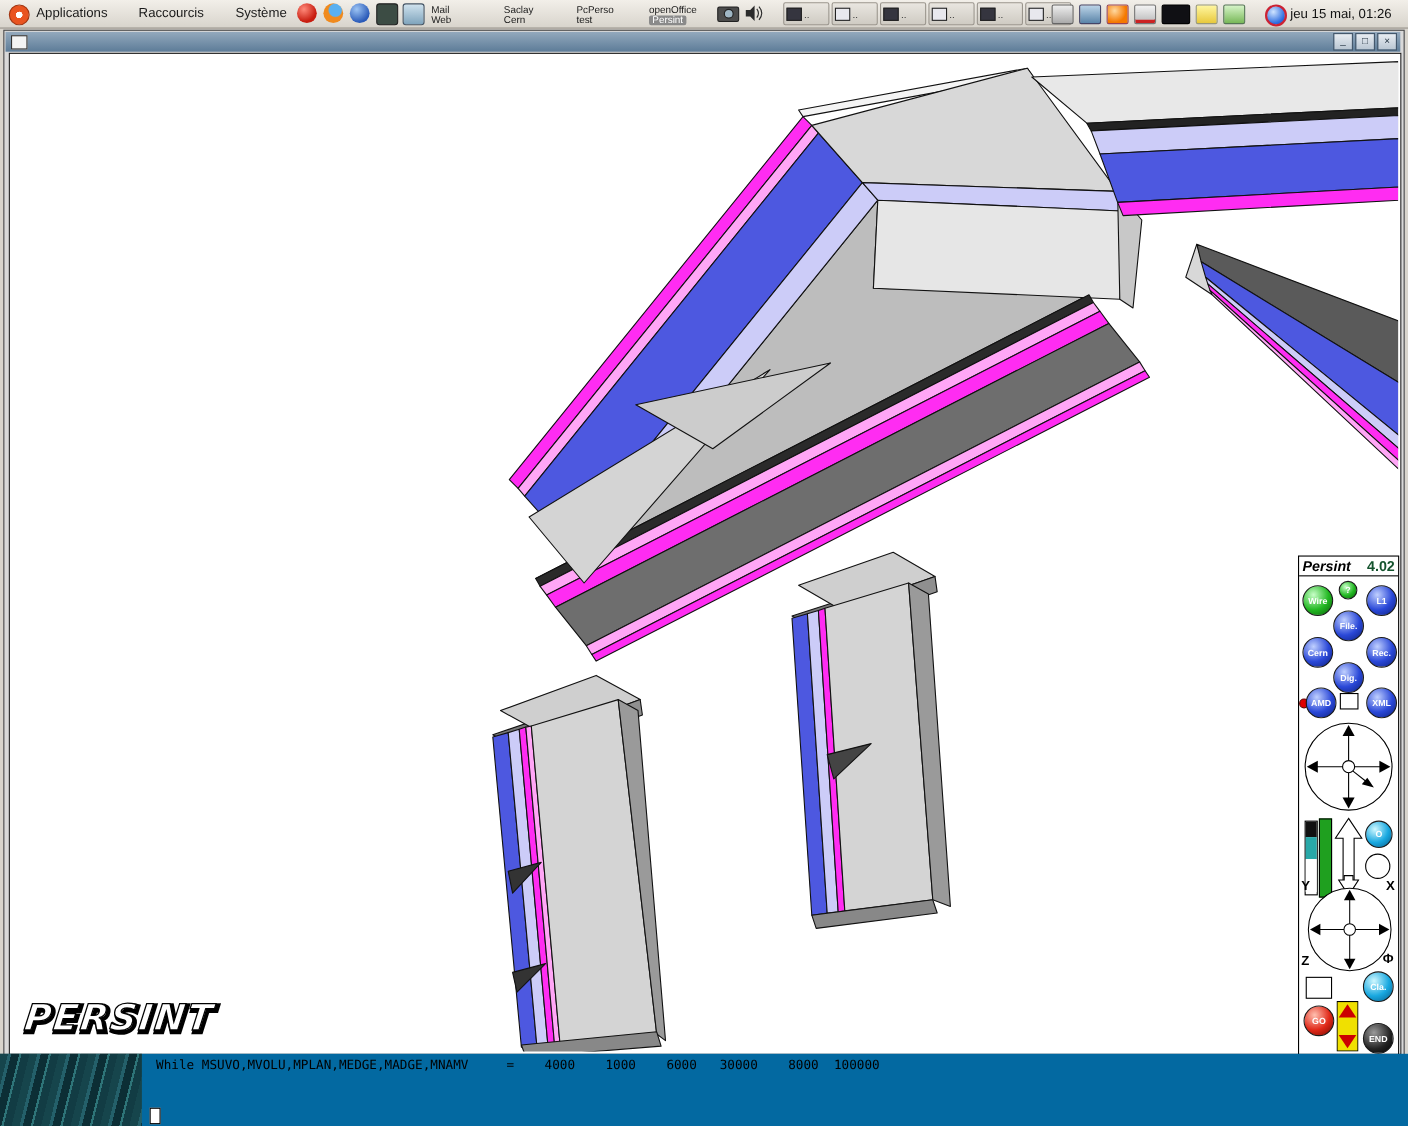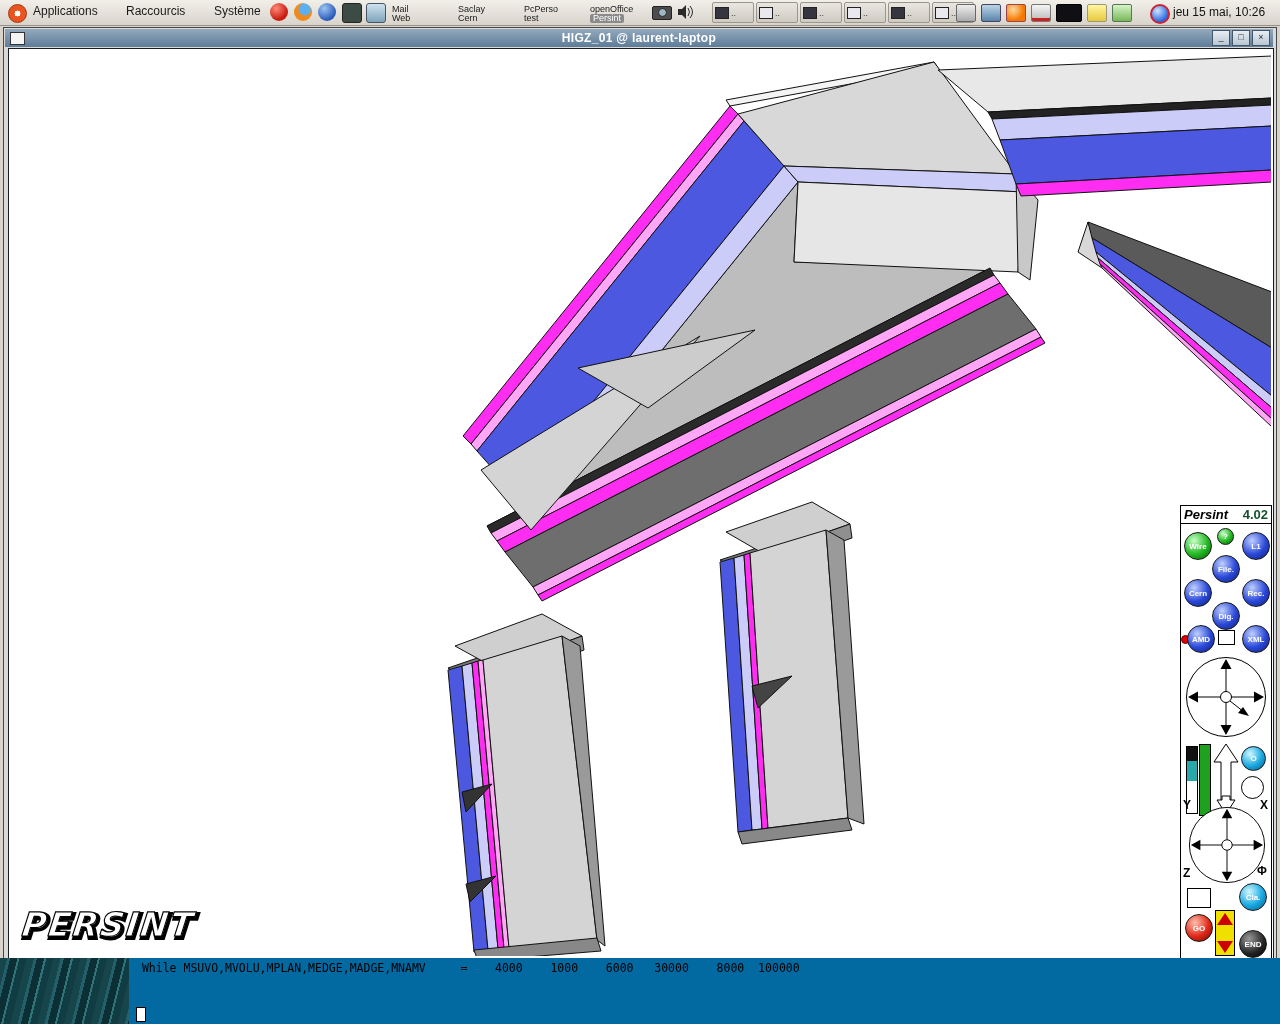--- a/index.html
+++ b/index.html
@@ -133,27 +133,26 @@
     <div class="tico" style="background:linear-gradient(#eee,#aaa);border:1px solid #666;"></div>
     <div class="tico" style="background:linear-gradient(#bcd4e8,#5a84a8);border:1px solid #446;"></div>
     <div class="tico round" style="background:radial-gradient(circle at 35% 30%,#ffd9a0,#f57900 65%);border:1px solid #945;"></div>
     <div class="tico" style="background:linear-gradient(#f4f4f4,#b8b8b8);border:1px solid #777;box-shadow:inset 0 -3px 0 #c22;"></div>
     <div class="tico" style="width:24px;background:#101014;border:1px solid #000;"></div>
     <div class="tico" style="background:linear-gradient(#fff6a0,#e8c93c);border:1px solid #997;"></div>
     <div class="tico" style="background:linear-gradient(#d6f4c8,#78b858);border:1px solid #575;"></div>
   </div>
 
   <div class="abs round" style="left:1150px;top:4px;width:16px;height:16px;background:radial-gradient(circle at 35% 30%,#cfe4ff,#2a6adf 70%);border:2px solid #c23;"></div>
-  <div class="abs clock" style="left:1173px;top:5px;">jeu 15 mai, 10:26</div>
+  <div class="abs clock" style="left:1173px;top:5px;">jeu 15 mai, 01:26</div>
 </div>
 
 <div class="win">
   <div class="tbar">
     <div class="wicon"></div>
-    <div class="ttitle">HIGZ_01 @ laurent-laptop</div>
     <div class="tbtns">
       <div class="tb">_</div>
       <div class="tb">□</div>
       <div class="tb">×</div>
     </div>
   </div>
 
   <div class="canvas">
     <svg class="geom" width="1262" height="907" viewBox="9 49 1262 907">
       <g stroke="#111" stroke-width="1" stroke-linejoin="round">

